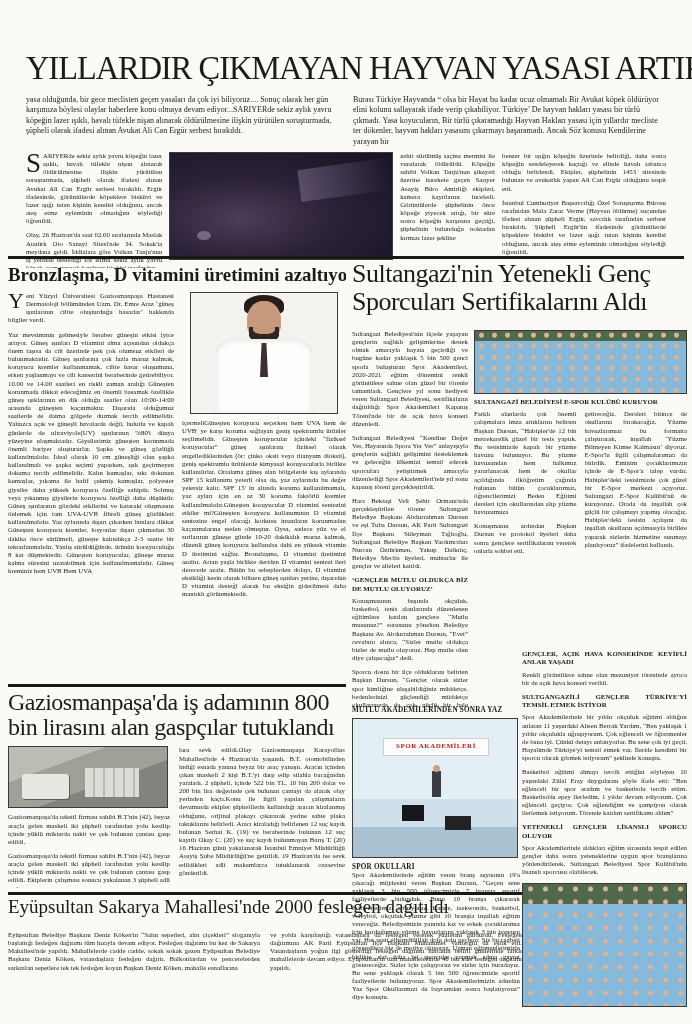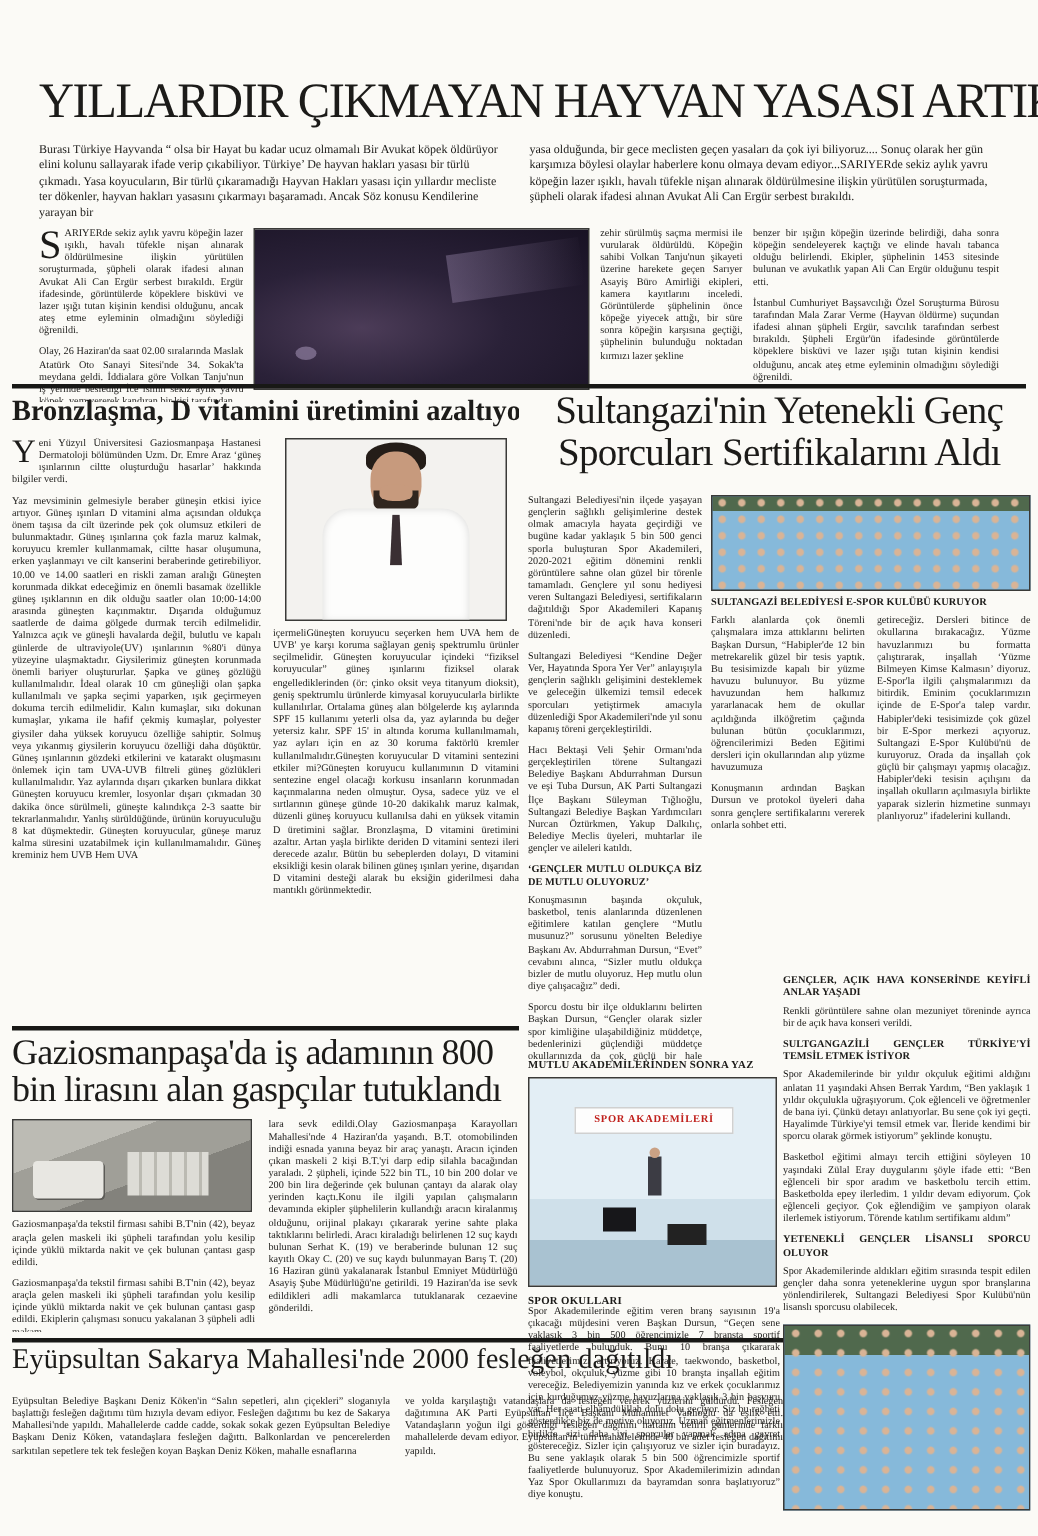--- a/index.html
+++ b/index.html
@@ -52,21 +52,21 @@
   .hr{position:absolute;height:3px;background:#181816;}
   
   .a2{position:absolute;left:8px;top:264px;width:338px;height:414px;overflow:hidden;}
   .h-a2{font-size:19.5px;font-weight:bold;margin:0 0 6px 0;white-space:nowrap;transform:scaleX(.97);transform-origin:left;}
   .a2body{display:flex;gap:8px;}
   .a2c1{width:166px;height:382px;}
   .a2c2{width:164px;height:382px;}
   .a2c2 .ph{margin-bottom:5px;margin-left:8px;}
   
   .a3{position:absolute;left:352px;top:260px;width:335px;height:762px;}
-  .h-a3{font-size:26px;letter-spacing:-.5px;line-height:1.08;margin:0 0 7px 0;font-weight:normal;text-align:center;}
+  .h-a3{font-size:26px;letter-spacing:-.5px;line-height:1.08;margin:0 0 7px 0;font-weight:normal;}
   .a3-col1{position:absolute;left:0;top:70px;width:116px;height:378px;}
   .a3-right{position:absolute;left:122px;top:70px;width:213px;}
   .a3sub{font-size:6.9px;font-weight:bold;margin:4px 0 4px 0;line-height:1.2;}
   .espor{display:flex;gap:8px;margin-top:3px;}
   .espor .col{width:103px;height:208px;}
   .a3-lb{position:absolute;left:0;top:446px;width:168px;}
   .a3-lb .ph{margin:4px 0 5px 0;}
   .a3-rb{position:absolute;left:170px;top:386px;width:165px;height:374px;overflow:hidden;}
   .a3-rb .ph{margin-top:4px;}
   .akadhead{font-size:7.2px;font-weight:bold;letter-spacing:.2px;}
@@ -86,22 +86,22 @@
 </style>
 </head>
 <body>
 
 <div class="page">
 
 
   <div class="a1">
     <h1 class="h-a1">YILLARDIR ÇIKMAYAN HAYVAN YASASI ARTIK ÇIKSIN</h1>
     <div class="intro">
+      <p>yasa olduğunda, bir gece meclisten geçen yasaları da çok iyi biliyoruz.... Sonuç olarak her gün karşımıza böylesi olaylar haberlere konu olmaya devam ediyor...SARIYERde sekiz aylık yavru köpeğin lazer ışıklı, havalı tüfekle nişan alınarak öldürülmesine ilişkin yürütülen soruşturmada, şüpheli olarak ifadesi alınan Avukat Ali Can Ergür serbest bırakıldı.</p>
       <p>Burası Türkiye Hayvanda “ olsa bir Hayat bu kadar ucuz olmamalı Bir Avukat köpek öldürüyor elini kolunu sallayarak ifade verip çıkabiliyor. Türkiye’ De hayvan hakları yasası bir türlü çıkmadı. Yasa koyucuların, Bir türlü çıkaramadığı Hayvan Hakları yasası için yıllardır mecliste ter dökenler, hayvan hakları yasasını çıkarmayı başaramadı. Ancak Söz konusu Kendilerine yarayan bir</p>
-      <p>yasa olduğunda, bir gece meclisten geçen yasaları da çok iyi biliyoruz.... Sonuç olarak her gün karşımıza böylesi olaylar haberlere konu olmaya devam ediyor...SARIYERde sekiz aylık yavru köpeğin lazer ışıklı, havalı tüfekle nişan alınarak öldürülmesine ilişkin yürütülen soruşturmada, şüpheli olarak ifadesi alınan Avukat Ali Can Ergür serbest bırakıldı.</p>
     </div>
     <div class="a1body">
       <div class="col a1c1">
         <p><span class="dc">S</span><span>ARIYERde sekiz aylık yavru köpeğin lazer ışıklı, havalı tüfekle nişan alınarak öldürülmesine ilişkin yürütülen soruşturmada, şüpheli olarak ifadesi alınan Avukat Ali Can Ergür serbest bırakıldı. Ergür ifadesinde, görüntülerde köpeklere bisküvi ve lazer ışığı tutan kişinin kendisi olduğunu, ancak ateş etme eyleminin olmadığını söylediği öğrenildi.</span></p>
         <p>Olay, 26 Haziran'da saat 02.00 sıralarında Maslak Atatürk Oto Sanayi Sitesi'nde 34. Sokak'ta meydana geldi. İddialara göre Volkan Tanju'nun iş yerinde beslediği İce isimli sekiz aylık yavru köpek, yem vererek kandıran bir kişi tarafından</p>
       </div>
       <div class="ph ph-dog"></div>
       <div class="col a1c2">
         <p>zehir sürülmüş saçma mermisi ile vurularak öldürüldü. Köpeğin sahibi Volkan Tanju'nun şikayeti üzerine harekete geçen Sarıyer Asayiş Büro Amirliği ekipleri, kamera kayıtlarını inceledi. Görüntülerde şüphelinin önce köpeğe yiyecek attığı, bir süre sonra köpeğin karşısına geçtiği, şüphelinin bulunduğu noktadan kırmızı lazer şekline</p>
       </div>

